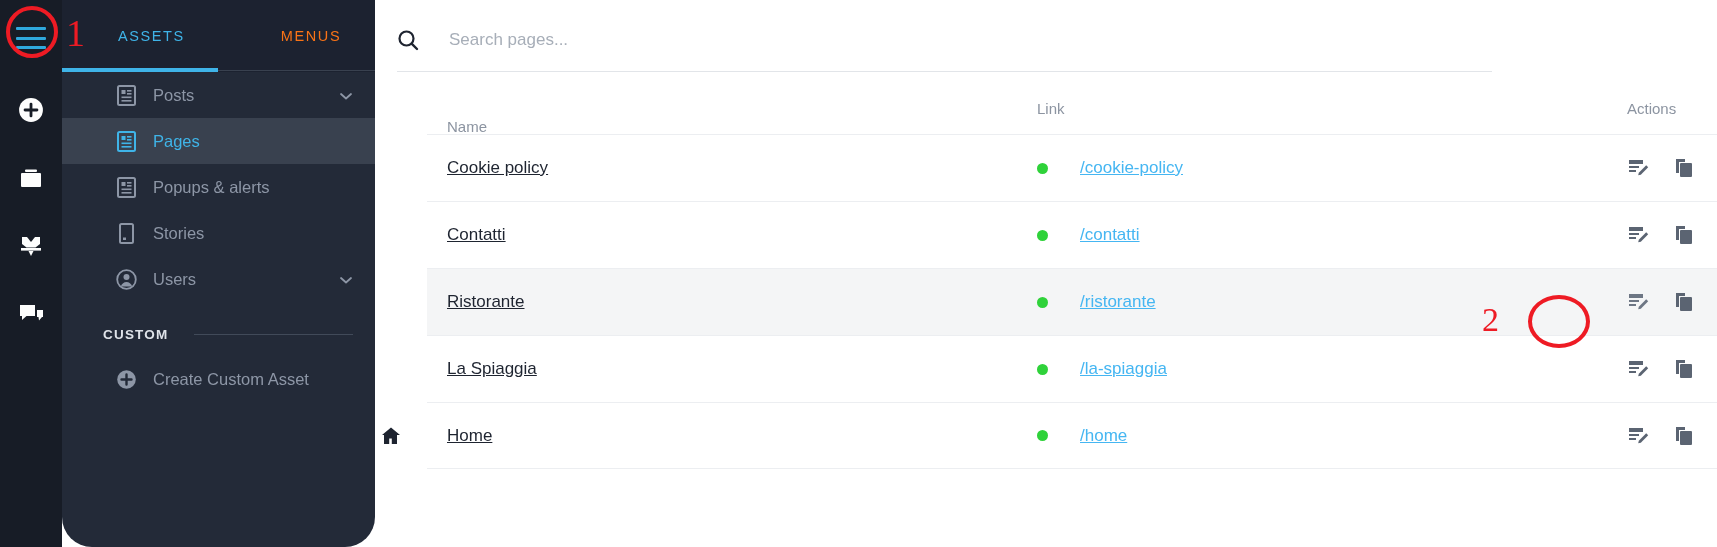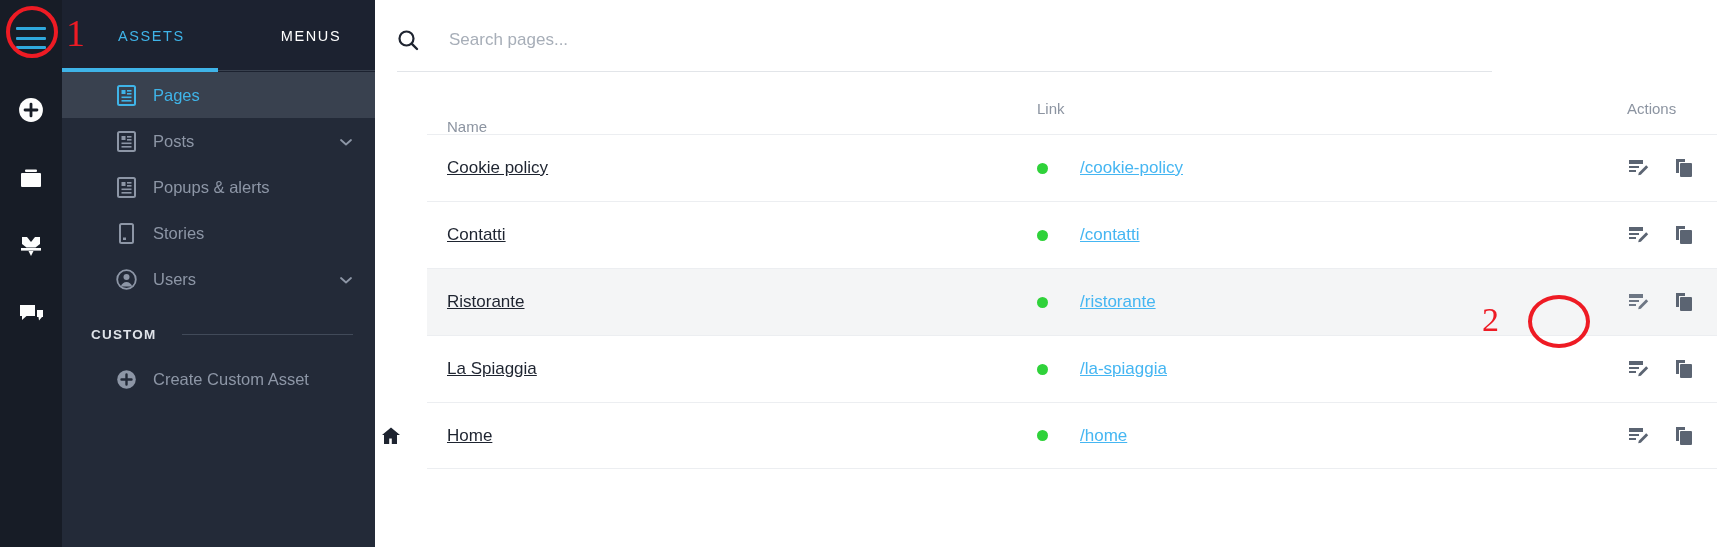--- a/index.html
+++ b/index.html
@@ -65,38 +65,39 @@
   }
   .rail-icon svg { display: block; }
 
   
   .sidebar {
     width: 313px;
     flex: 0 0 313px;
     height: 547px;
     background: #232a38;
     position: relative;
+    border-radius: 30px;
   }
   .tabs {
     height: 72px;
     display: flex;
     align-items: flex-start;
     padding-top: 24px;
     background: #1c2230;
     position: relative;
   }
   .tab {
     font-size: 14.5px;
     letter-spacing: 1.6px;
     font-weight: 400;
     cursor: pointer;
     padding: 4px 0 0 0;
   }
   .tab.assets { color: #3fb4e8; margin-left: 56px; }
-  .tab.menus  { color: #ffffff; margin-left: 96px; }
+  .tab.menus  { color: #f97316; margin-left: 96px; }
   .tab-underline {
     position: absolute;
     left: 0; bottom: 0;
     height: 4px;
     width: 156px;
     background: #3fb4e8;
   }
   .tab-underline-rest {
     position: absolute;
     left: 156px; bottom: 1px;
@@ -127,20 +128,21 @@
     position: absolute;
     right: 22px;
     width: 14px; height: 14px;
   }
   .section-head {
     display: flex;
     align-items: center;
     padding-left: 29px;
     height: 44px;
     margin-top: 10px;
+    margin-left: 12px;
   }
   .section-head .sh-label {
     color: #dfe3e9;
     font-size: 13.5px;
     letter-spacing: 1.2px;
     font-weight: 700;
     white-space: nowrap;
   }
   .section-head .sh-rule {
     height: 1px;
@@ -305,20 +307,39 @@
 
   <div class="sidebar">
     <div class="tabs">
       <div class="tab assets">ASSETS</div>
       <div class="tab menus">MENUS</div>
       <div class="tab-underline"></div>
       <div class="tab-underline-rest"></div>
     </div>
 
     <div class="menu">
+      <div class="menu-item">
+        <span class="mi-icon">
+          <svg width="19" height="21" viewBox="0 0 19 21">
+              <rect x="1" y="1" width="17" height="19" rx="1.5" fill="none" stroke="#8d96a6" stroke-width="2"></rect>
+              <rect x="4.5" y="5" width="4" height="4" fill="#8d96a6"></rect>
+              <rect x="10" y="5" width="4.5" height="1.6" fill="#8d96a6"></rect>
+              <rect x="10" y="8" width="4.5" height="1.6" fill="#8d96a6"></rect>
+              <rect x="4.5" y="11.5" width="10" height="1.6" fill="#8d96a6"></rect>
+              <rect x="4.5" y="15" width="10" height="1.6" fill="#8d96a6"></rect>
+            </svg>
+        </span>
+        <span>Posts</span>
+        <span class="chevron">
+          <svg width="14" height="14" viewBox="0 0 14 14">
+              <path d="M2 5l5 4.5L12 5" fill="none" stroke="#8d96a6" stroke-width="1.8" stroke-linecap="round" stroke-linejoin="round"></path>
+            </svg>
+        </span>
+      </div>
+
       <div class="menu-item active">
         <span class="mi-icon">
           <svg width="19" height="21" viewBox="0 0 19 21">
               <rect x="1" y="1" width="17" height="19" rx="1.5" fill="none" stroke="#3fb4e8" stroke-width="2"></rect>
               <rect x="4.5" y="5" width="4" height="4" fill="#3fb4e8"></rect>
               <rect x="10" y="5" width="4.5" height="1.6" fill="#3fb4e8"></rect>
               <rect x="10" y="8" width="4.5" height="1.6" fill="#3fb4e8"></rect>
               <rect x="4.5" y="11.5" width="10" height="1.6" fill="#3fb4e8"></rect>
               <rect x="4.5" y="15" width="10" height="1.6" fill="#3fb4e8"></rect>
             </svg>
@@ -330,39 +351,20 @@
         <span class="mi-icon">
           <svg width="19" height="21" viewBox="0 0 19 21">
               <rect x="1" y="1" width="17" height="19" rx="1.5" fill="none" stroke="#8d96a6" stroke-width="2"></rect>
               <rect x="4.5" y="5" width="4" height="4" fill="#8d96a6"></rect>
               <rect x="10" y="5" width="4.5" height="1.6" fill="#8d96a6"></rect>
               <rect x="10" y="8" width="4.5" height="1.6" fill="#8d96a6"></rect>
               <rect x="4.5" y="11.5" width="10" height="1.6" fill="#8d96a6"></rect>
               <rect x="4.5" y="15" width="10" height="1.6" fill="#8d96a6"></rect>
             </svg>
         </span>
-        <span>Posts</span>
-        <span class="chevron">
-          <svg width="14" height="14" viewBox="0 0 14 14">
-              <path d="M2 5l5 4.5L12 5" fill="none" stroke="#8d96a6" stroke-width="1.8" stroke-linecap="round" stroke-linejoin="round"></path>
-            </svg>
-        </span>
-      </div>
-
-      <div class="menu-item">
-        <span class="mi-icon">
-          <svg width="19" height="21" viewBox="0 0 19 21">
-              <rect x="1" y="1" width="17" height="19" rx="1.5" fill="none" stroke="#8d96a6" stroke-width="2"></rect>
-              <rect x="4.5" y="5" width="4" height="4" fill="#8d96a6"></rect>
-              <rect x="10" y="5" width="4.5" height="1.6" fill="#8d96a6"></rect>
-              <rect x="10" y="8" width="4.5" height="1.6" fill="#8d96a6"></rect>
-              <rect x="4.5" y="11.5" width="10" height="1.6" fill="#8d96a6"></rect>
-              <rect x="4.5" y="15" width="10" height="1.6" fill="#8d96a6"></rect>
-            </svg>
-        </span>
         <span>Popups &amp; alerts</span>
       </div>
 
       <div class="menu-item">
         <span class="mi-icon">
           <svg width="15" height="21" viewBox="0 0 15 21">
               <rect x="1" y="1" width="13" height="19" rx="1.5" fill="none" stroke="#8d96a6" stroke-width="2"></rect>
               <rect x="4" y="14.5" width="3" height="2.5" fill="#8d96a6"></rect>
             </svg>
         </span>

